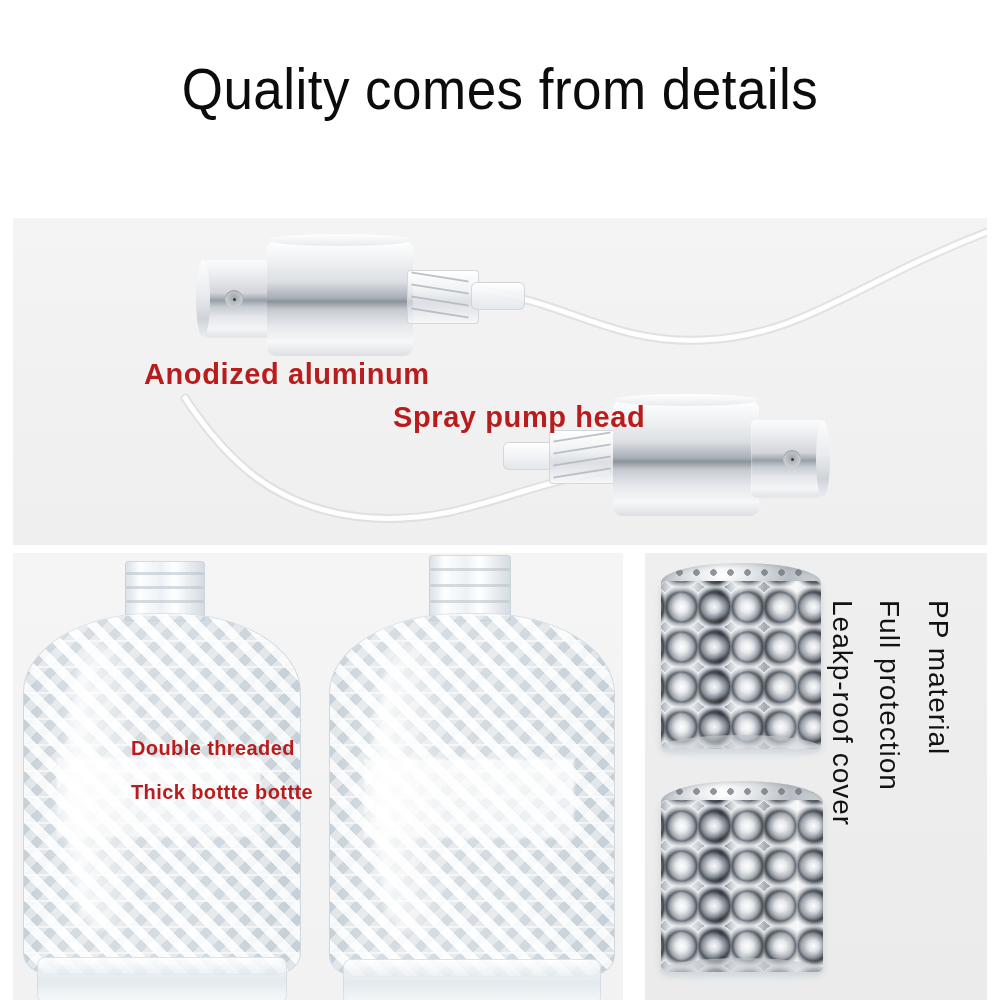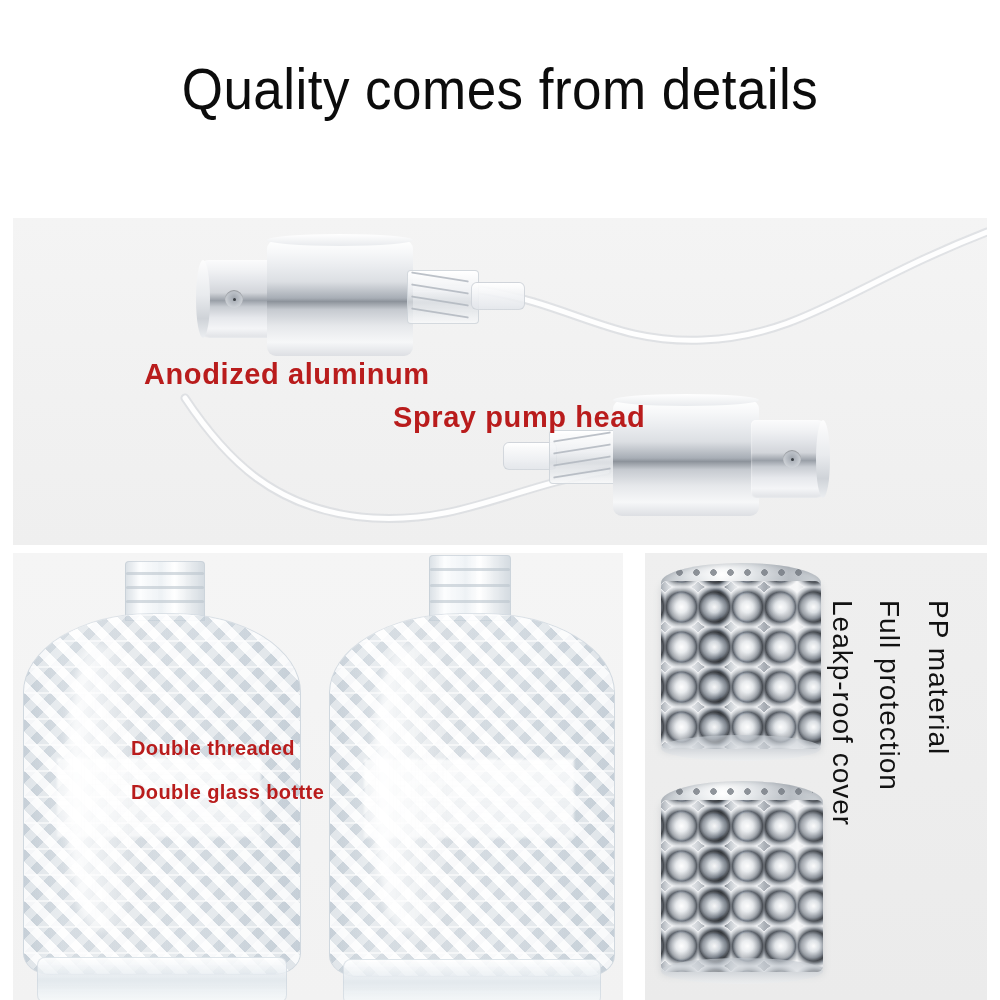--- a/index.html
+++ b/index.html
@@ -285,21 +285,21 @@
         <div class="facet-rows"></div>
         <div class="bottle-window"></div>
         <div class="bottle-shine"></div>
       </div>
       <div class="bottle-base" style="left:14px;top:404px;width:256px;height:44px;"></div>
     </div>
   </div>
 
   <div class="callout" id="label-bottleneck">
     <div>Double threaded</div>
-    <div>Double glass bottte</div>
+    <div>Thick bottte bottte</div>
   </div>
 
   <div class="panel" id="panel-caps">
 
     <div class="cap" style="left:12px;top:10px;width:170px;height:200px;">
       <div class="cap-top" style="left:4px;top:0;width:160px;height:40px;">
         <div class="cap-top-dots"></div>
       </div>
       <div class="cap-body" style="left:4px;top:18px;width:160px;height:168px;">
         <div class="cap-studs"></div>

